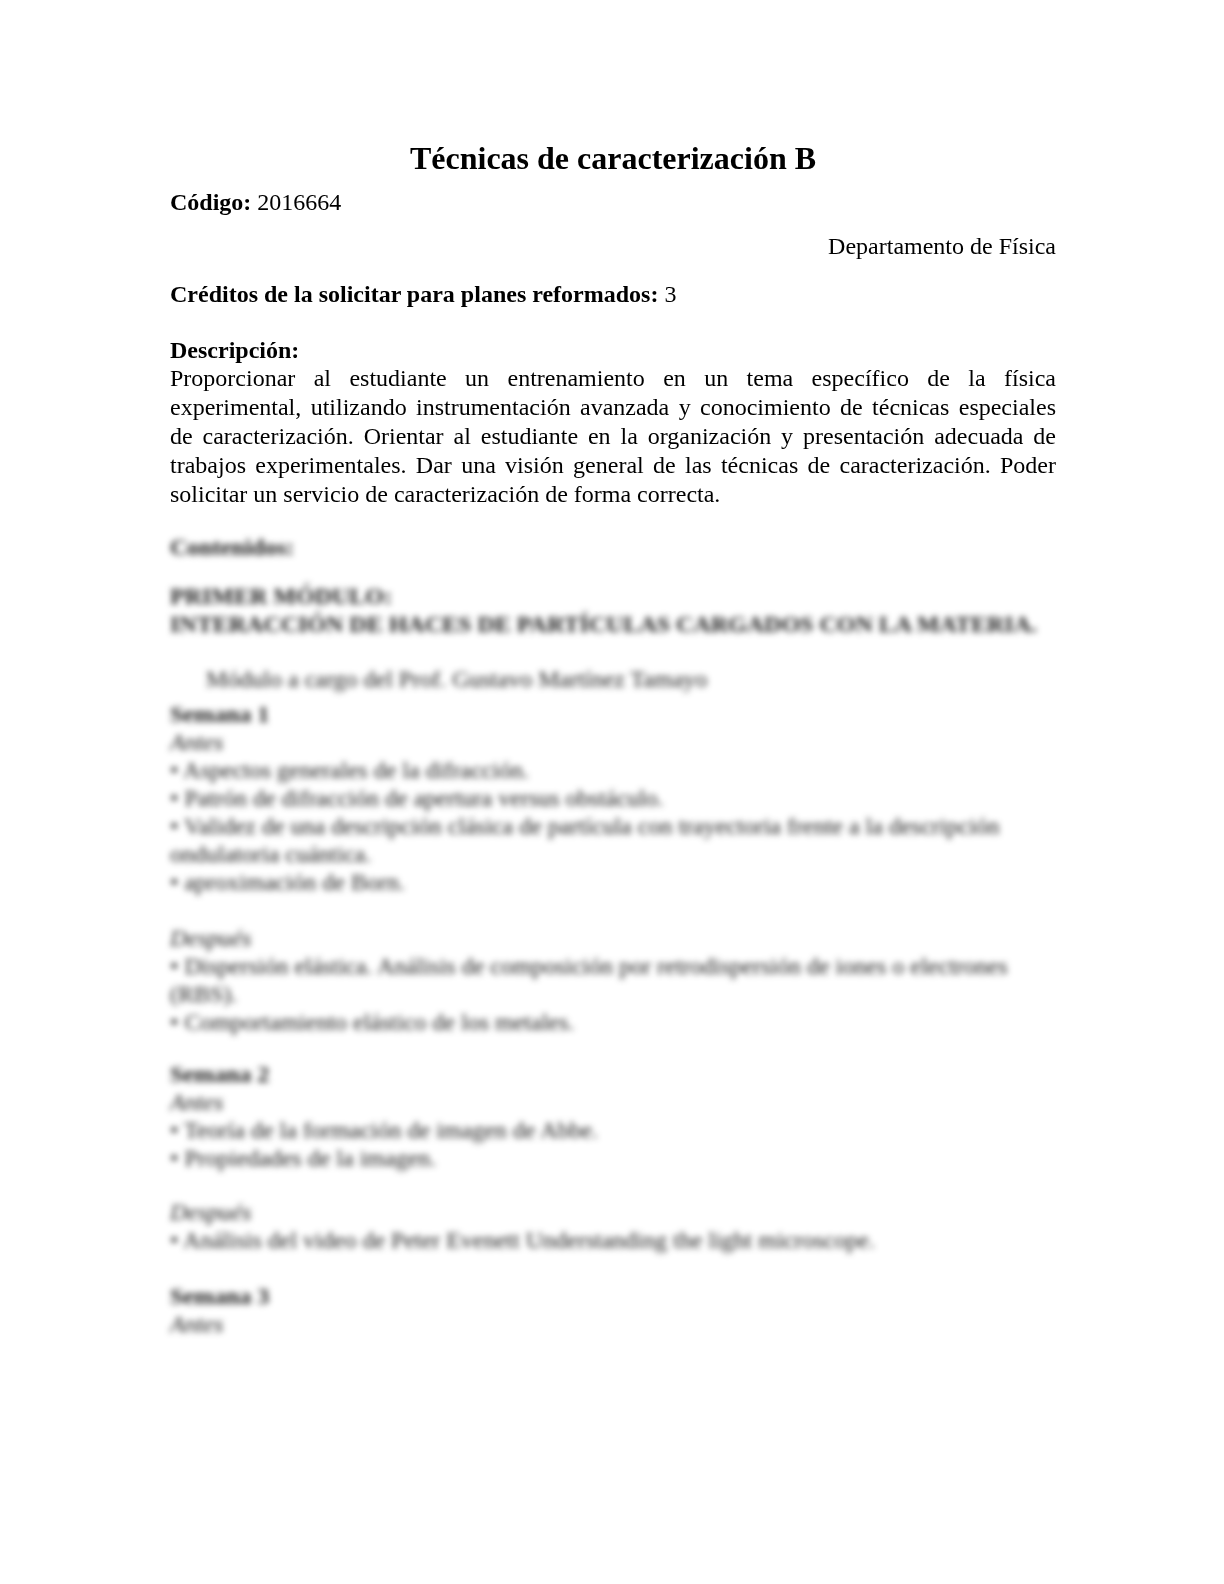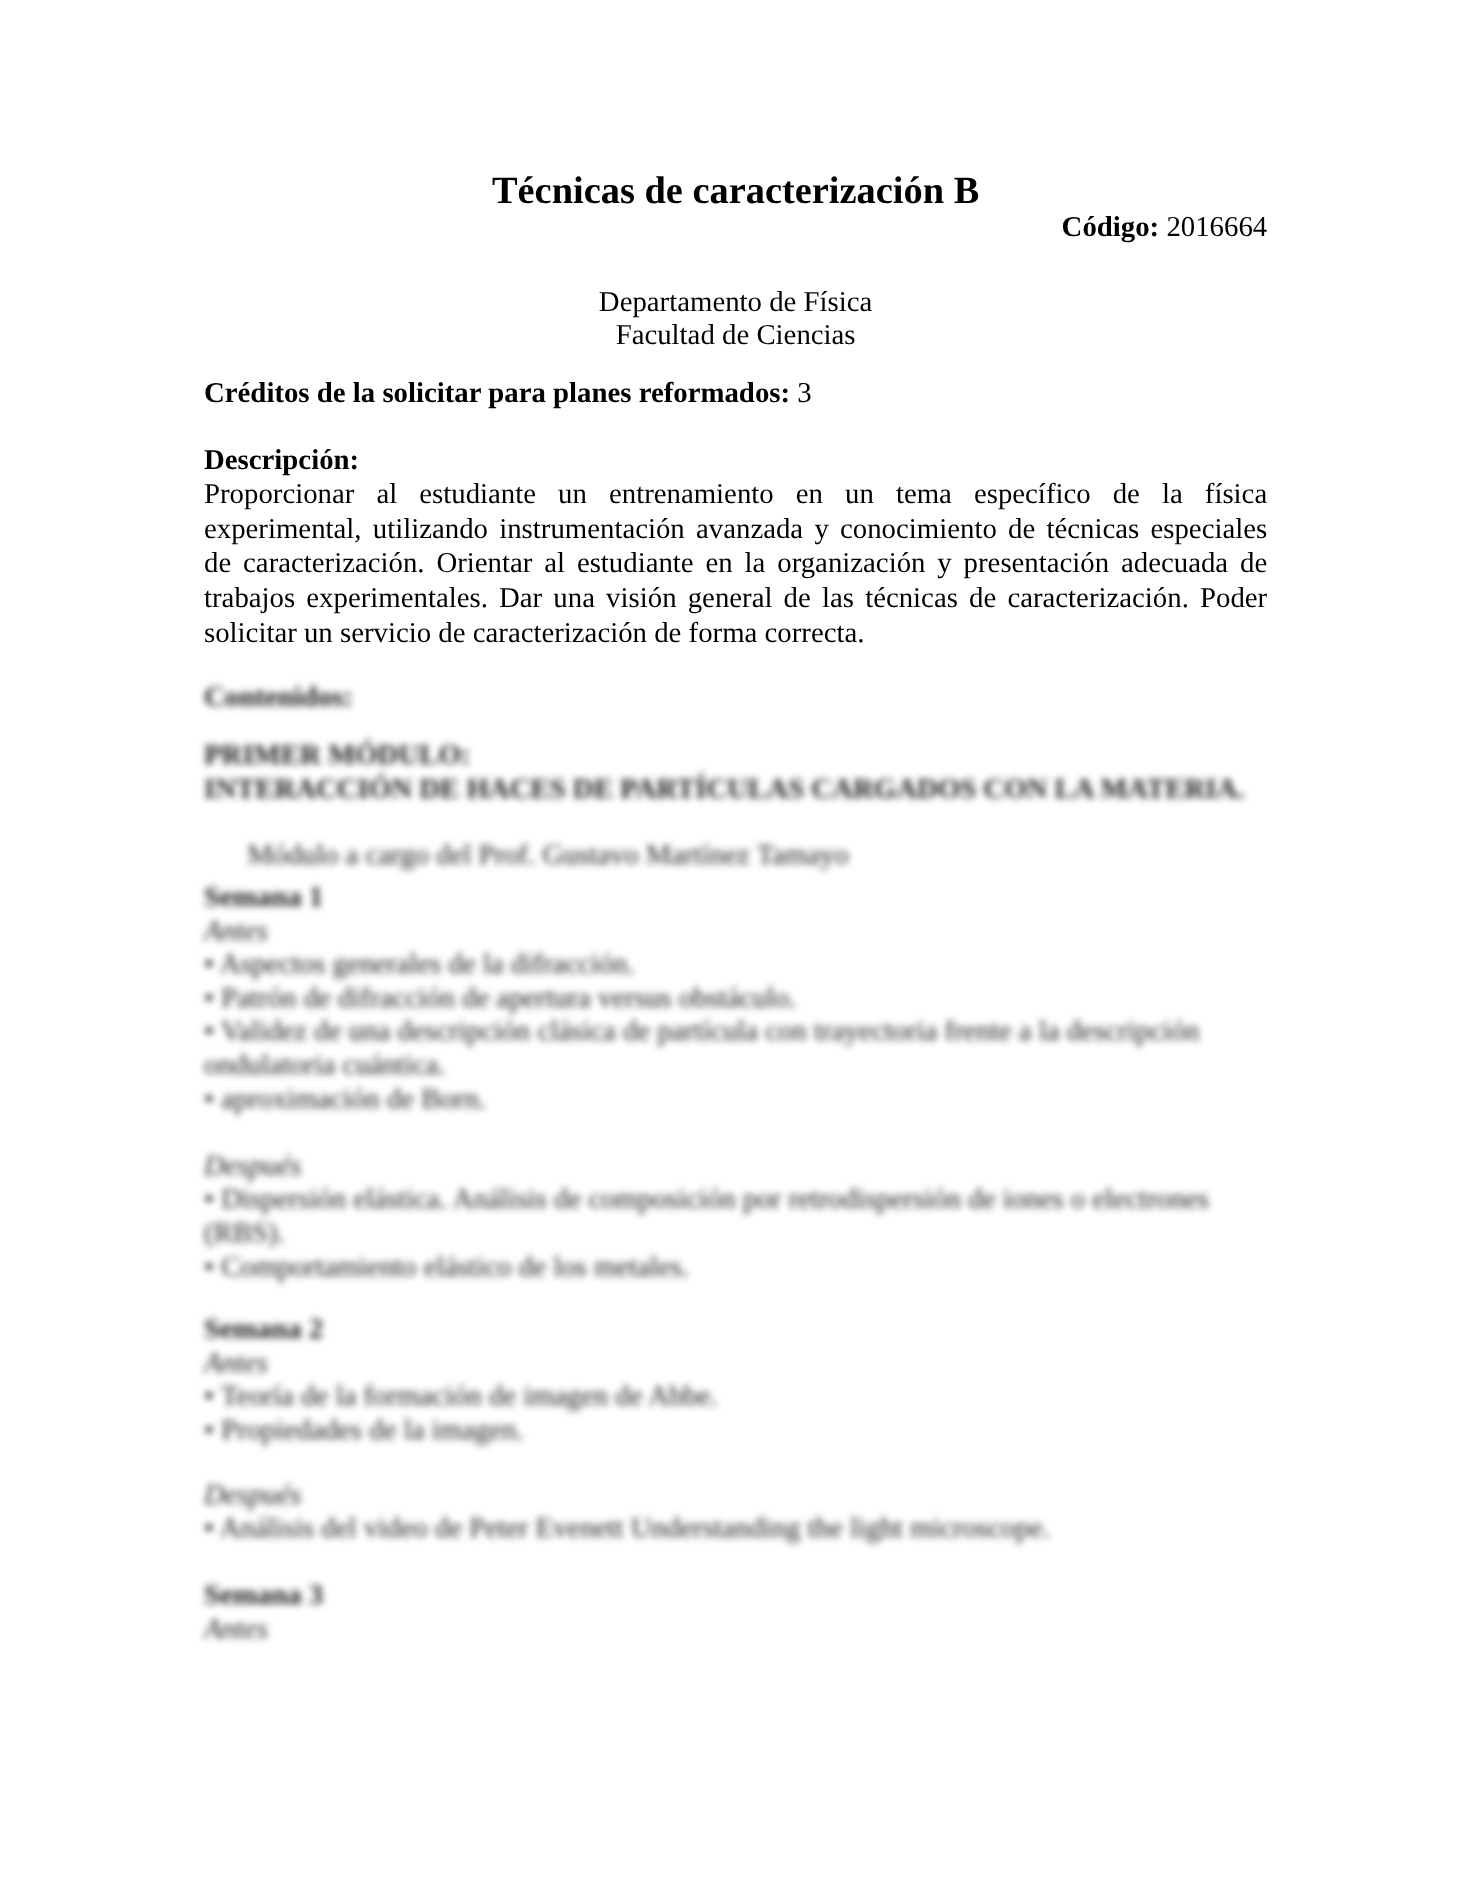--- a/index.html
+++ b/index.html
@@ -25,26 +25,26 @@
   }
   .bold { font-weight: bold; }
 
   .doc-title {
     font-size: 32px;
     line-height: 36px;
     font-weight: bold;
     text-align: center;
   }
   .code-line {
-    margin-top: 0;
-    text-align: right;
+    margin-top: 12px;
+    text-align: left;
   }
   .institution {
-    margin-top: 34px;
-    text-align: center;
+    margin-top: 16px;
+    text-align: right;
   }
   .credits-line { margin-top: 20px; }
   .desc-heading { margin-top: 28px; font-weight: bold; }
   .desc-body {
     line-height: 29px;
     text-align: justify;
     font-family: Liberation Serif, serif;
   }
 
   
@@ -71,21 +71,20 @@
 
     <div class="doc-title">Técnicas de caracterización B</div>
 
     <div class="code-line">
       <span class="bold">Código:</span>
       <span>2016664</span>
     </div>
 
     <div class="institution">
       <div>Departamento de Física</div>
-      <div>Facultad de Ciencias</div>
     </div>
 
     <div class="credits-line">
       <span class="bold">Créditos de la solicitar para planes reformados:</span>
       <span>3</span>
     </div>
 
     <div class="desc-heading">Descripción:</div>
 
     <div class="desc-body">Proporcionar al estudiante un entrenamiento en un tema específico de la física experimental, utilizando instrumentación avanzada y conocimiento de técnicas especiales de caracterización. Orientar al estudiante en la organización y presentación adecuada de trabajos experimentales. Dar una visión general de las técnicas de caracterización. Poder solicitar un servicio de caracterización de forma correcta.</div>

